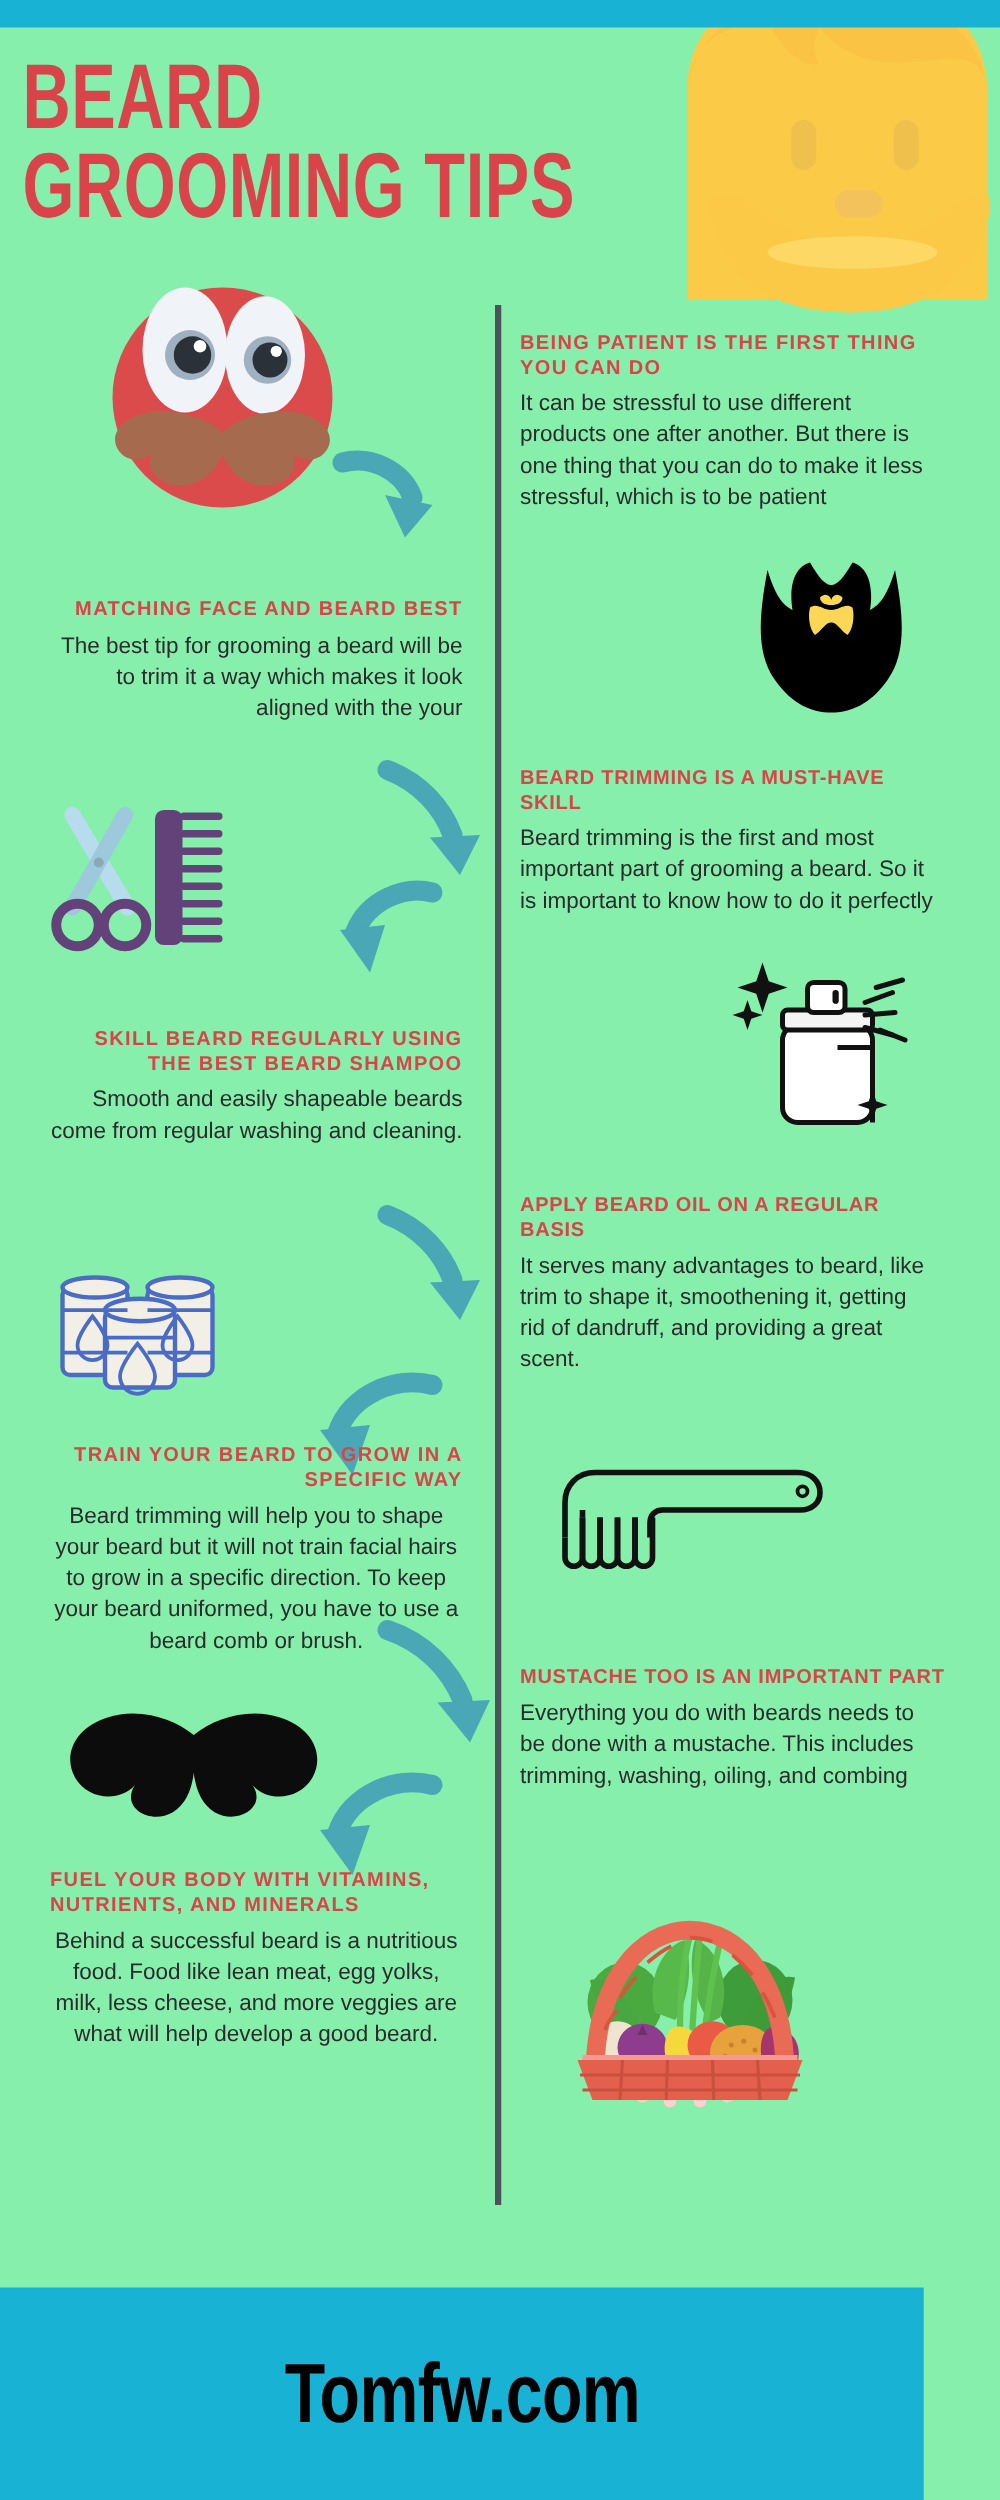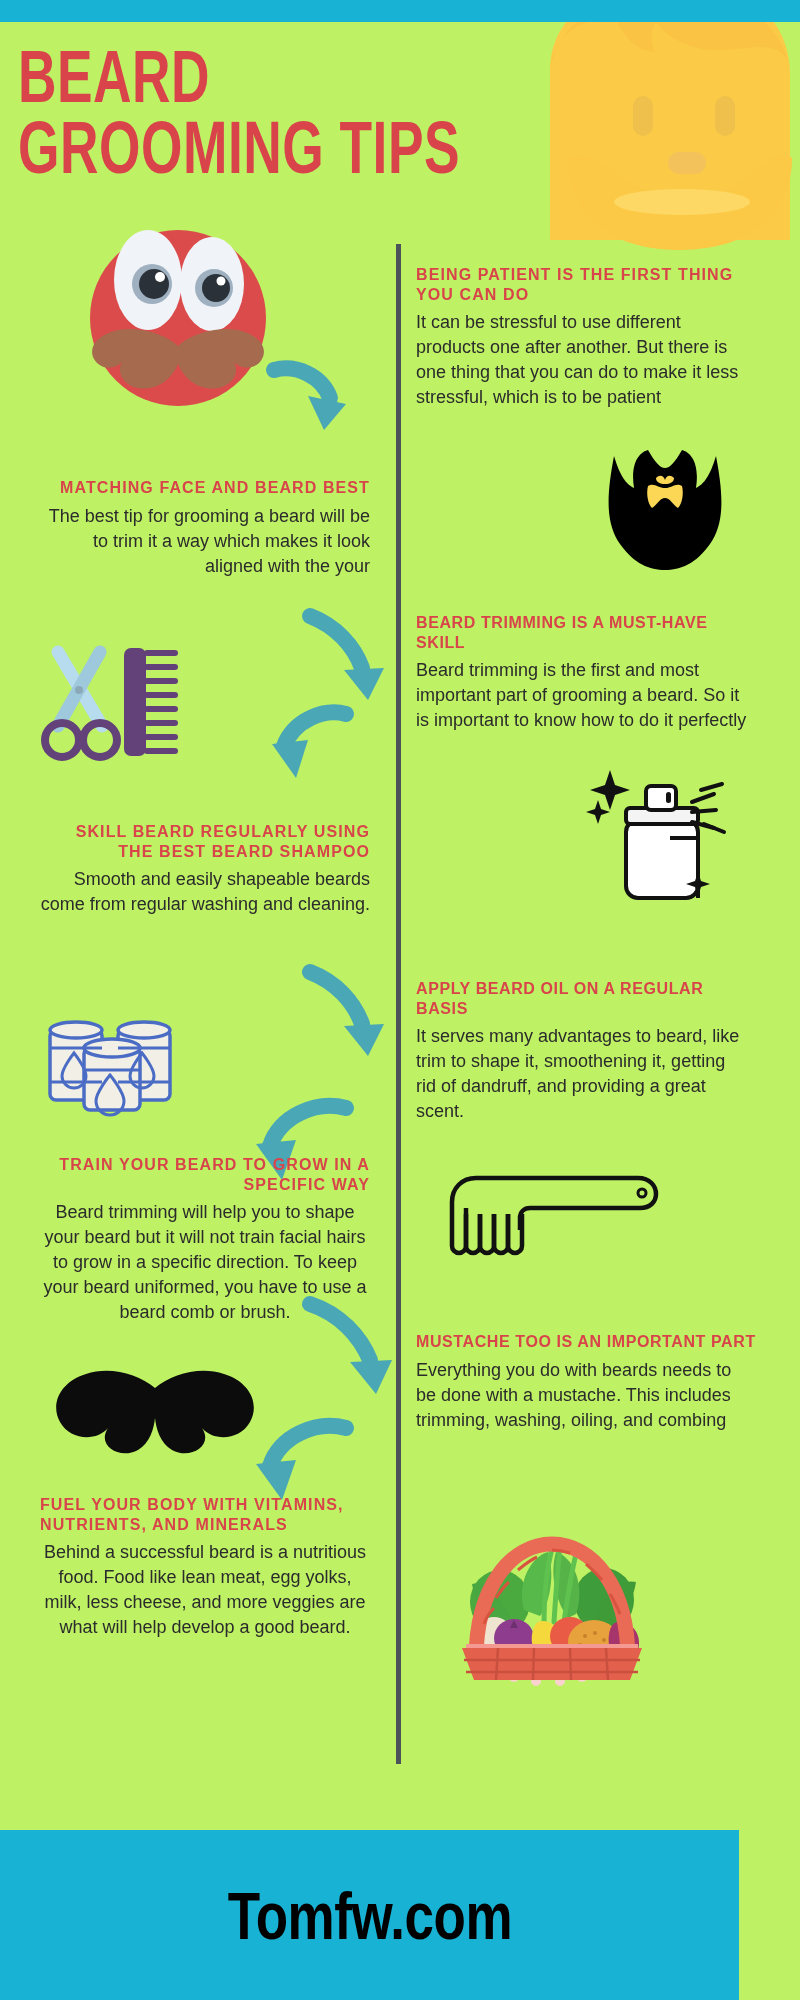--- a/index.html
+++ b/index.html
@@ -3,21 +3,21 @@
 <meta charset="utf-8">
 <style>
   * { box-sizing: border-box; margin: 0; padding: 0; }
   html, body { background: #ffffff; }
   body { font-family: "Liberation Sans", sans-serif; }
 
   #page {
     position: relative;
     width: 800px;
     height: 2000px;
-    background: #bef264;
+    background: #86efac;
     overflow: hidden;
   }
 
   
   .bar-top {
     position: absolute; left: 0; top: 0;
     width: 800px; height: 22px;
     background: #18b2d4;
     z-index: 4;
   }
@@ -264,21 +264,21 @@
         <line x1="40" y1="80" x2="96" y2="80"></line>
       </g>
       <g fill="none" stroke="#4a6cc4" stroke-width="3">
         <path d="M30,63 C30,63 18,78 18,86 A12,12 0 0 0 42,86 C42,78 30,63 30,63 Z"></path>
         <path d="M98,63 C98,63 86,78 86,86 A12,12 0 0 0 110,86 C110,78 98,63 98,63 Z"></path>
         <path d="M66,85 C66,85 52,102 52,111 A14,14 0 0 0 80,111 C80,102 66,85 66,85 Z"></path>
       </g>
     </svg>
   </div>
 
-  <div class="tip right" style="left:416px; top:955px; width:332px;margin-top:24px;">
+  <div class="tip right" style="left:416px; top:955px; width:332px;">
     <h3 class="tight">APPLY BEARD OIL ON A REGULAR BASIS</h3>
     <p>It serves many advantages to beard, like trim to shape it, smoothening it, getting rid of dandruff, and providing a great scent.</p>
   </div>
 
   <div class="icon" style="left:250px; top:1100px; width:110px; height:100px;">
     <svg width="110" height="100" viewBox="0 0 110 100">
       <path d="M96,8 C66,0 30,16 20,46" stroke="#4aa7b5" stroke-width="16" fill="none" stroke-linecap="round"></path>
       <path d="M6,44 L46,40 L32,80 Z" fill="#4aa7b5"></path>
     </svg>
   </div>

